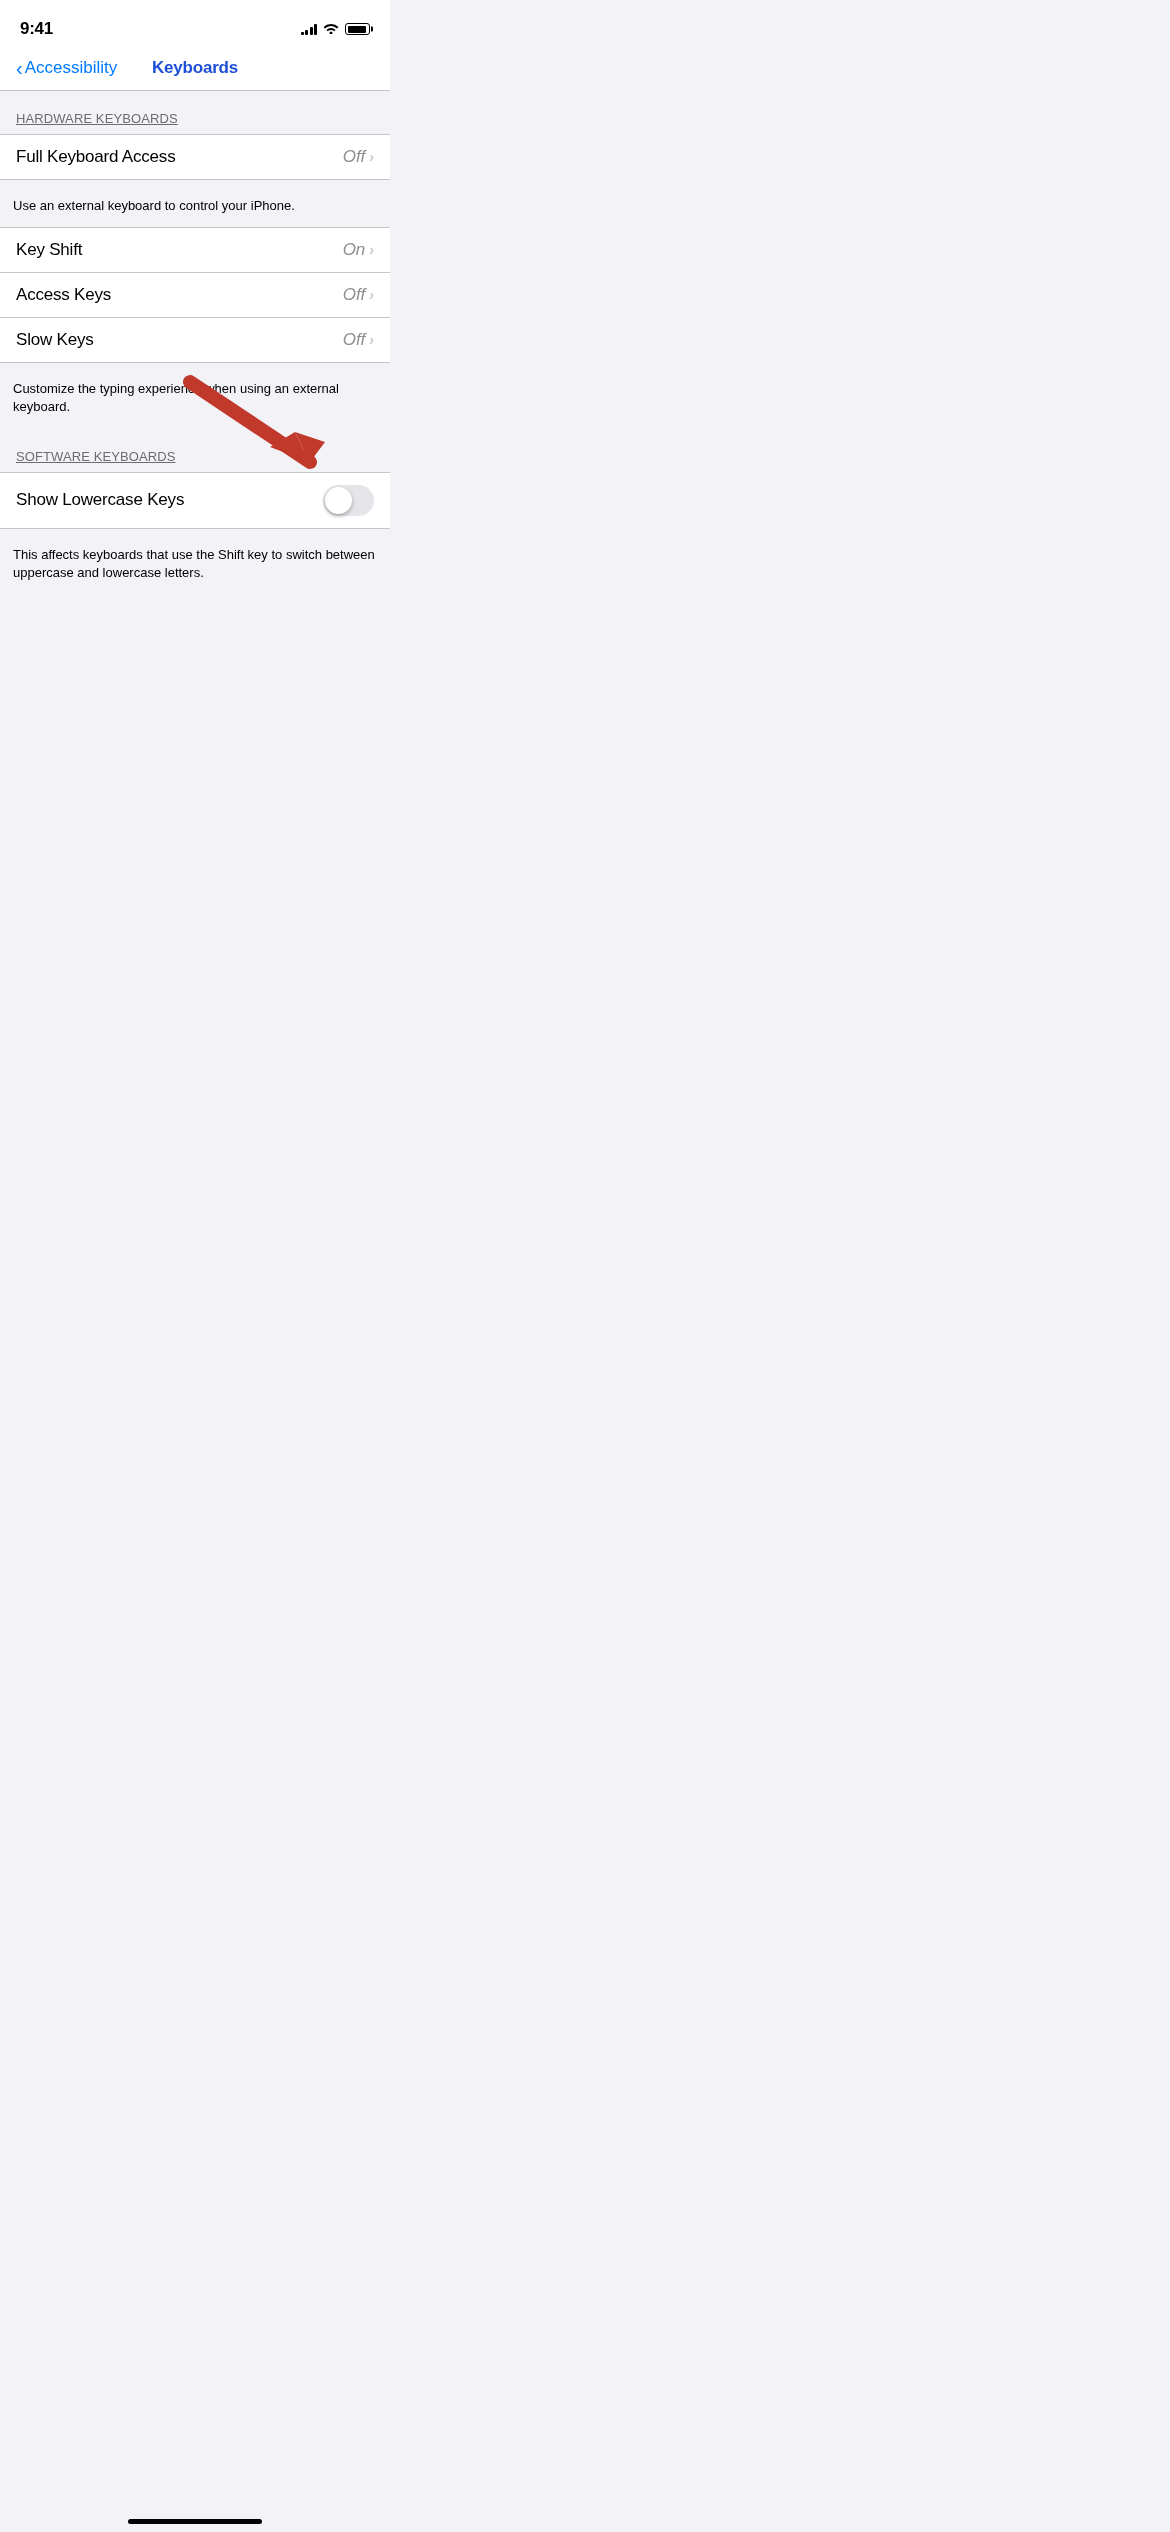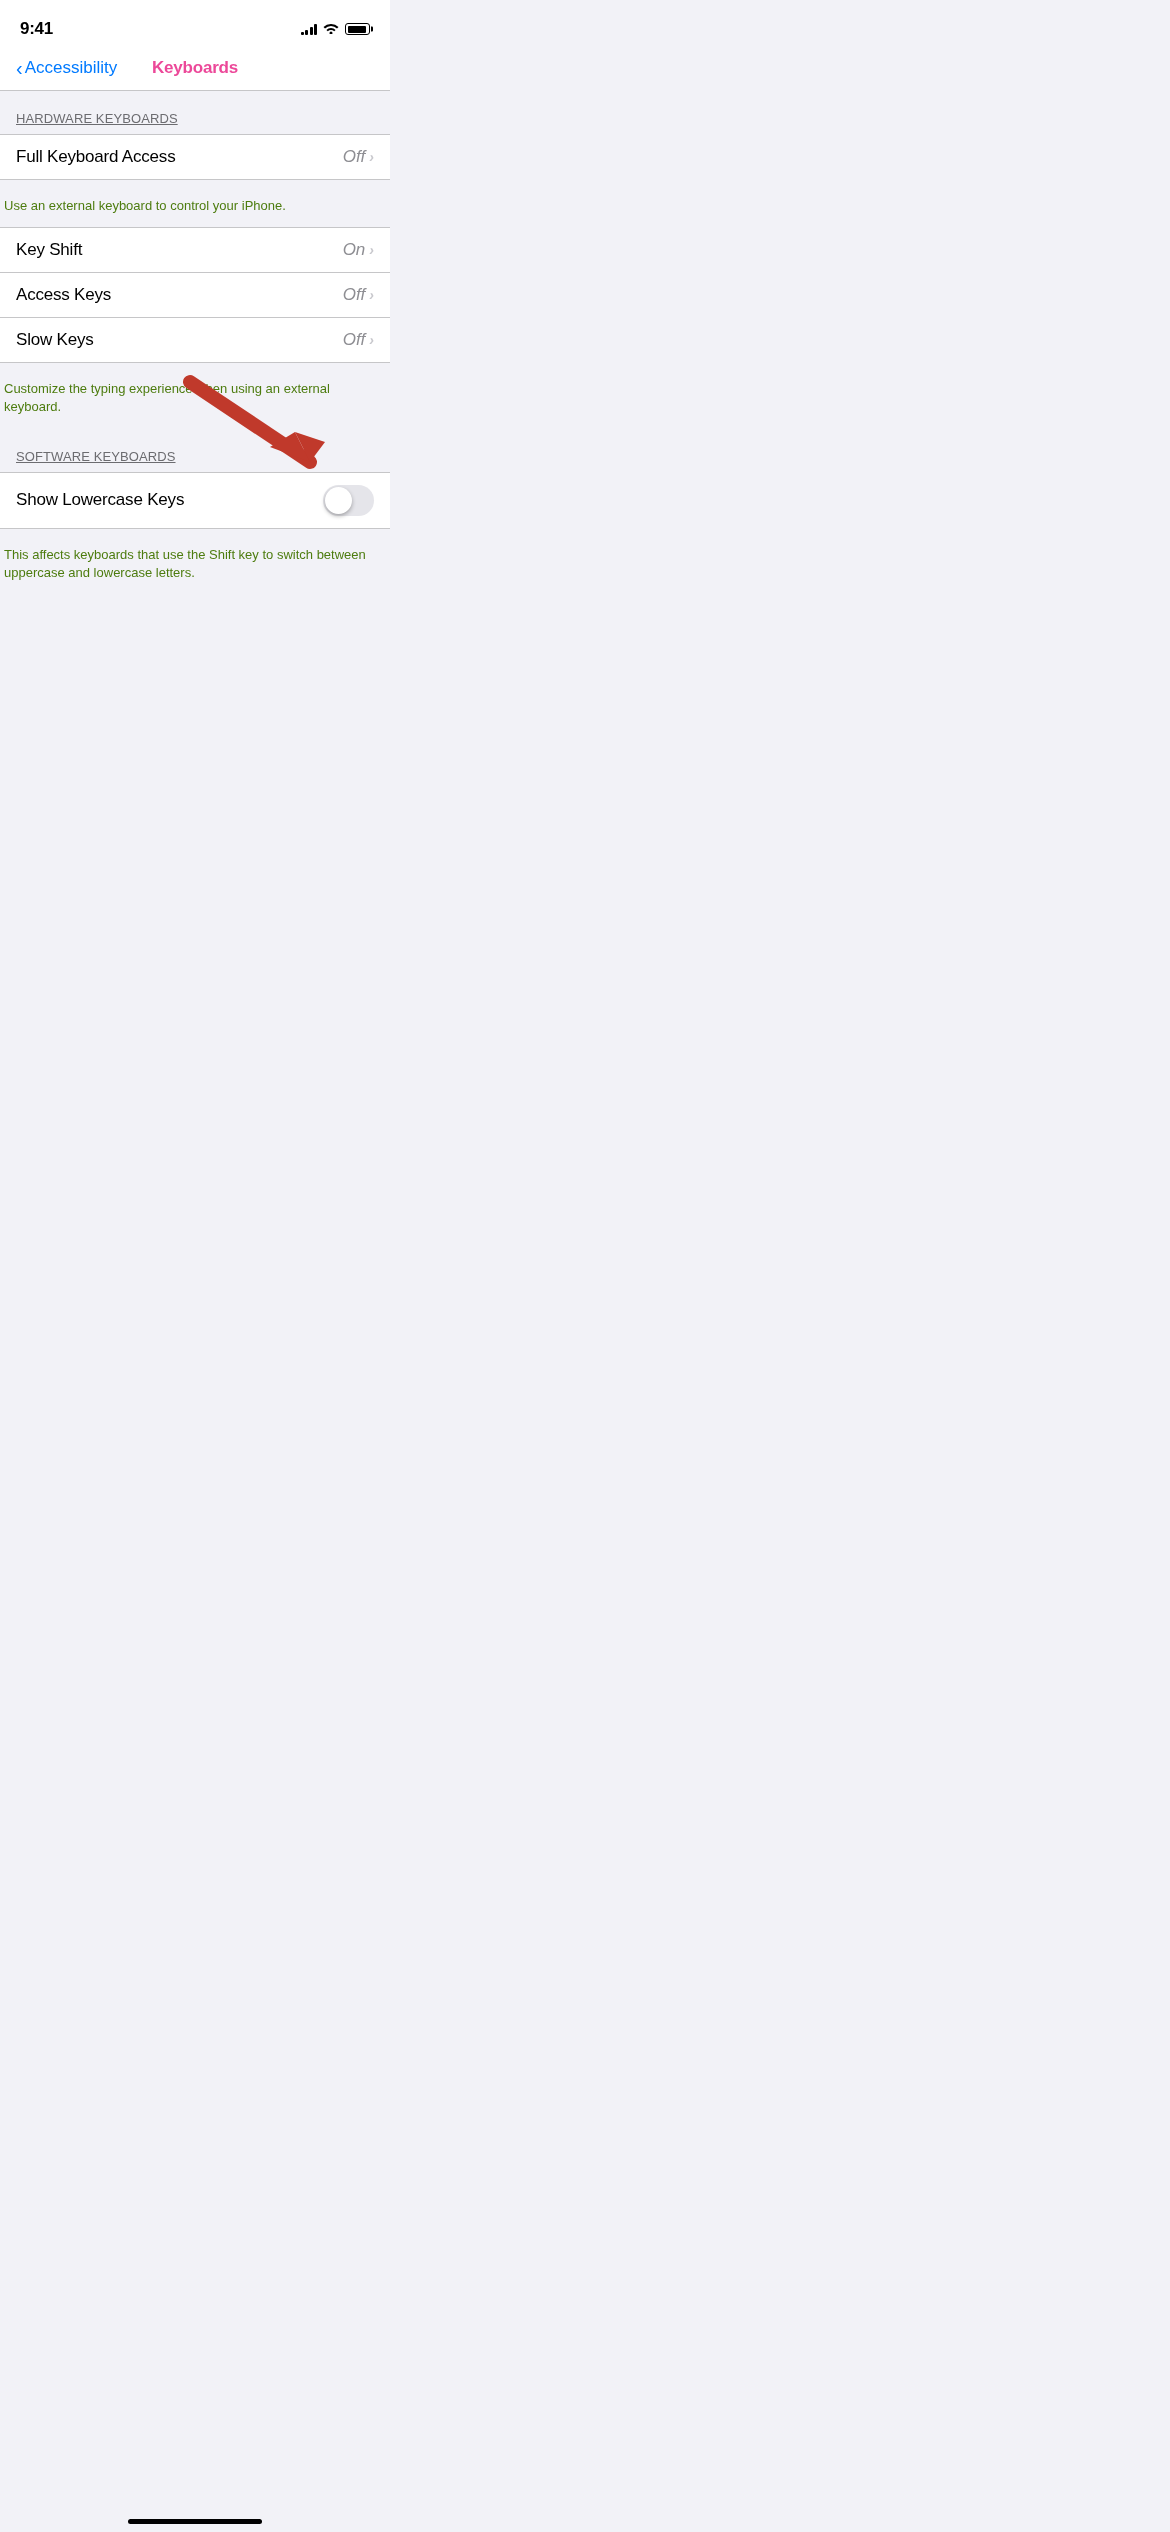--- a/index.html
+++ b/index.html
@@ -119,21 +119,21 @@
 
     .nav-back-chevron {
       font-size: 20px;
       margin-right: 2px;
       font-weight: 300;
     }
 
     .nav-title {
       font-size: 17px;
       font-weight: 600;
-      color: #ec4899;
+      color: #1d4ed8;
       letter-spacing: -0.2px;
     }
 
     
     .section-header {
       padding: 20px 16px 8px;
       font-size: 13px;
       font-weight: 400;
       color: #6c6c70;
       letter-spacing: 0.1px;
@@ -181,23 +181,23 @@
     }
 
     .row-chevron {
       color: #c7c7cc;
       font-size: 14px;
       font-weight: 600;
     }
 
     
     .description-text {
-      padding: 8px 4px 12px;
+      padding: 8px 13px 12px;
       font-size: 13px;
-      color: #4d7c0f;
+      color: #000000;
       background: #f2f2f7;
       line-height: 1.4;
     }
 
     
     .toggle-switch {
       width: 51px;
       height: 31px;
       background: #e5e5ea;
       border-radius: 15.5px;

